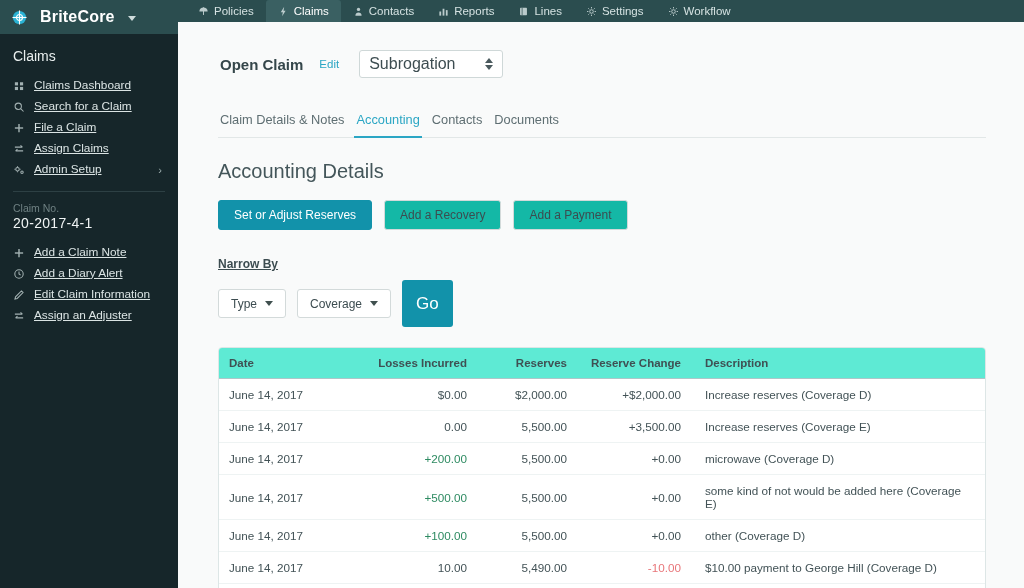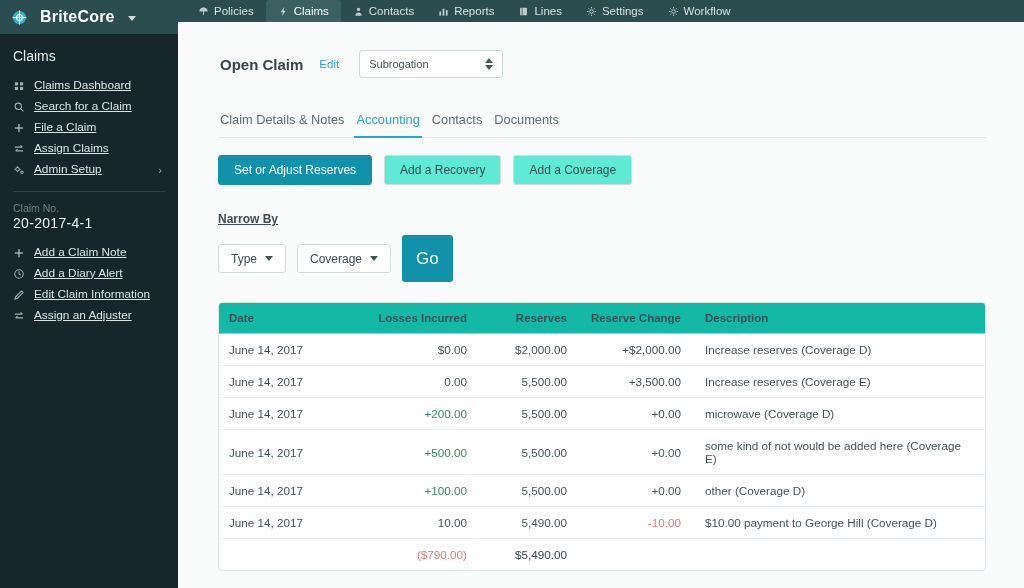--- a/index.html
+++ b/index.html
@@ -57,42 +57,42 @@
   }
   .content { padding: 28px 38px 0 40px; }
 
   .page-head { display: flex; align-items: center; gap: 16px; }
   .page-title { font-size: 30px; color: #5b6a6e; font-weight: normal; letter-spacing: -.2px; }
   .claim-status { font-size: 15px; color: #35464a; font-weight: bold; margin-left: 2px; }
   .edit-link { font-size: 11.5px; color: #2ba6c4; cursor: pointer; }
   .status-select {
     width: 144px; height: 28px; border: 1px solid #cfd8d8; border-radius: 3px;
     background: #ffffff; display: flex; align-items: center; padding: 0 9px;
-    font-size: 11px; color: #3d4d51; position: relative; cursor: pointer; margin-left: 4px;
+    font-size: 16px; color: #3d4d51; position: relative; cursor: pointer; margin-left: 4px;
   }
   .sel-arrows { position: absolute; right: 9px; display: flex; flex-direction: column; gap: 2px; }
   .ar-up { width:0;height:0;border-left:4px solid transparent;border-right:4px solid transparent;border-bottom:5px solid #4a595d; }
   .ar-dn { width:0;height:0;border-left:4px solid transparent;border-right:4px solid transparent;border-top:5px solid #4a595d; }
 
   .tabs { display: flex; gap: 8px; margin-top: 34px; border-bottom: 1px solid #e2e7e7; }
   .tab {
     font-size: 12.8px; color: #5e6e72; padding: 0 2px 9px 2px;
     cursor: pointer; border-bottom: 2px solid transparent; margin-bottom: -1px;
   }
   .tab.active { color: #2ba6c4; border-bottom-color: #2ba6c4; }
 
   .section-title { font-size: 20px; color: #44565a; font-weight: normal; margin-top: 22px; }
 
   .btn-row { display: flex; gap: 12px; margin-top: 17px; }
   .btn {
     height: 30px; padding: 0 15px; border-radius: 3px; font-size: 12px;
     display: flex; align-items: center; cursor: pointer; white-space: nowrap;
   }
   .btn-primary { background: #1292aa; color: #ffffff; border: 1px solid #1292aa; }
-  .btn-default { background: #5eead4; color: #3c4c50; border: 1px solid #d3dada; }
+  .btn-default { background: #14b8a6; color: #3c4c50; border: 1px solid #d3dada; }
 
   .narrow-label { font-size: 12px; font-weight: bold; color: #3c4c50; margin-top: 27px; text-decoration: underline; }
   .filter-row { display: flex; gap: 11px; margin-top: 9px; align-items: center; }
   .filter-btn {
     height: 29px; padding: 0 12px; border: 1px solid #d3dada; border-radius: 3px;
     background: #ffffff; font-size: 12px; color: #3c4c50;
     display: flex; align-items: center; gap: 8px; cursor: pointer;
   }
   .f-caret { width:0;height:0;border-left:4px solid transparent;border-right:4px solid transparent;border-top:5px solid #40504f; }
   .go-btn {
@@ -100,21 +100,21 @@
     font-size: 17px; display: flex; align-items: center; cursor: pointer;
   }
 
   
   .table-wrap {
     margin-top: 20px; width: 768px; border: 1px solid #dde6e6;
     border-radius: 4px; background: #ffffff; overflow: hidden;
   }
   table { width: 100%; border-collapse: collapse; }
   thead th {
-    background: #14b8a6; color: #3f5053; font-size: 11.5px; font-weight: bold;
+    background: #5eead4; color: #3f5053; font-size: 11.5px; font-weight: bold;
     text-align: left; padding: 9px 10px; border-bottom: 1px solid #aec6c9;
   }
   tbody td { font-size: 11.7px; color: #425256; padding: 9px 10px; border-bottom: 1px solid #eef3f3; }
   tbody tr:last-child td { border-bottom: none; }
   .c-date { width: 140px; }
   .c-losses { width: 118px; text-align: right; }
   .c-reserves { width: 100px; text-align: right; }
   .c-change { width: 118px; text-align: right; padding-right: 14px; }
   .c-desc { text-align: left; }
   .pos { color: #2e8b62; }
@@ -282,30 +282,31 @@
         </div>
       </div>
 
       <div class="tabs" id="tabs">
           <div class="tab"><span>Claim Details &amp; Notes</span></div>
           <div class="tab active"><span>Accounting</span></div>
           <div class="tab"><span>Contacts</span></div>
           <div class="tab"><span>Documents</span></div>
         </div>
 
+      <div class="section-title">Accounting Details</div>
 
       <div class="btn-row" id="btnrow">
           <div class="btn btn-primary">
             <span>Set or Adjust Reserves</span>
           </div>
           <div class="btn btn-default">
             <span>Add a Recovery</span>
           </div>
           <div class="btn btn-default">
-            <span>Add a Coverage</span>
+            <span>Add a Payment</span>
           </div>
         </div>
 
       <div class="narrow-label">Narrow By</div>
       <div class="filter-row">
         <div id="filters" style="display:flex;gap:11px;">
             <div class="filter-btn">
               <span>Type</span>
               <span class="f-caret"></span>
             </div>

